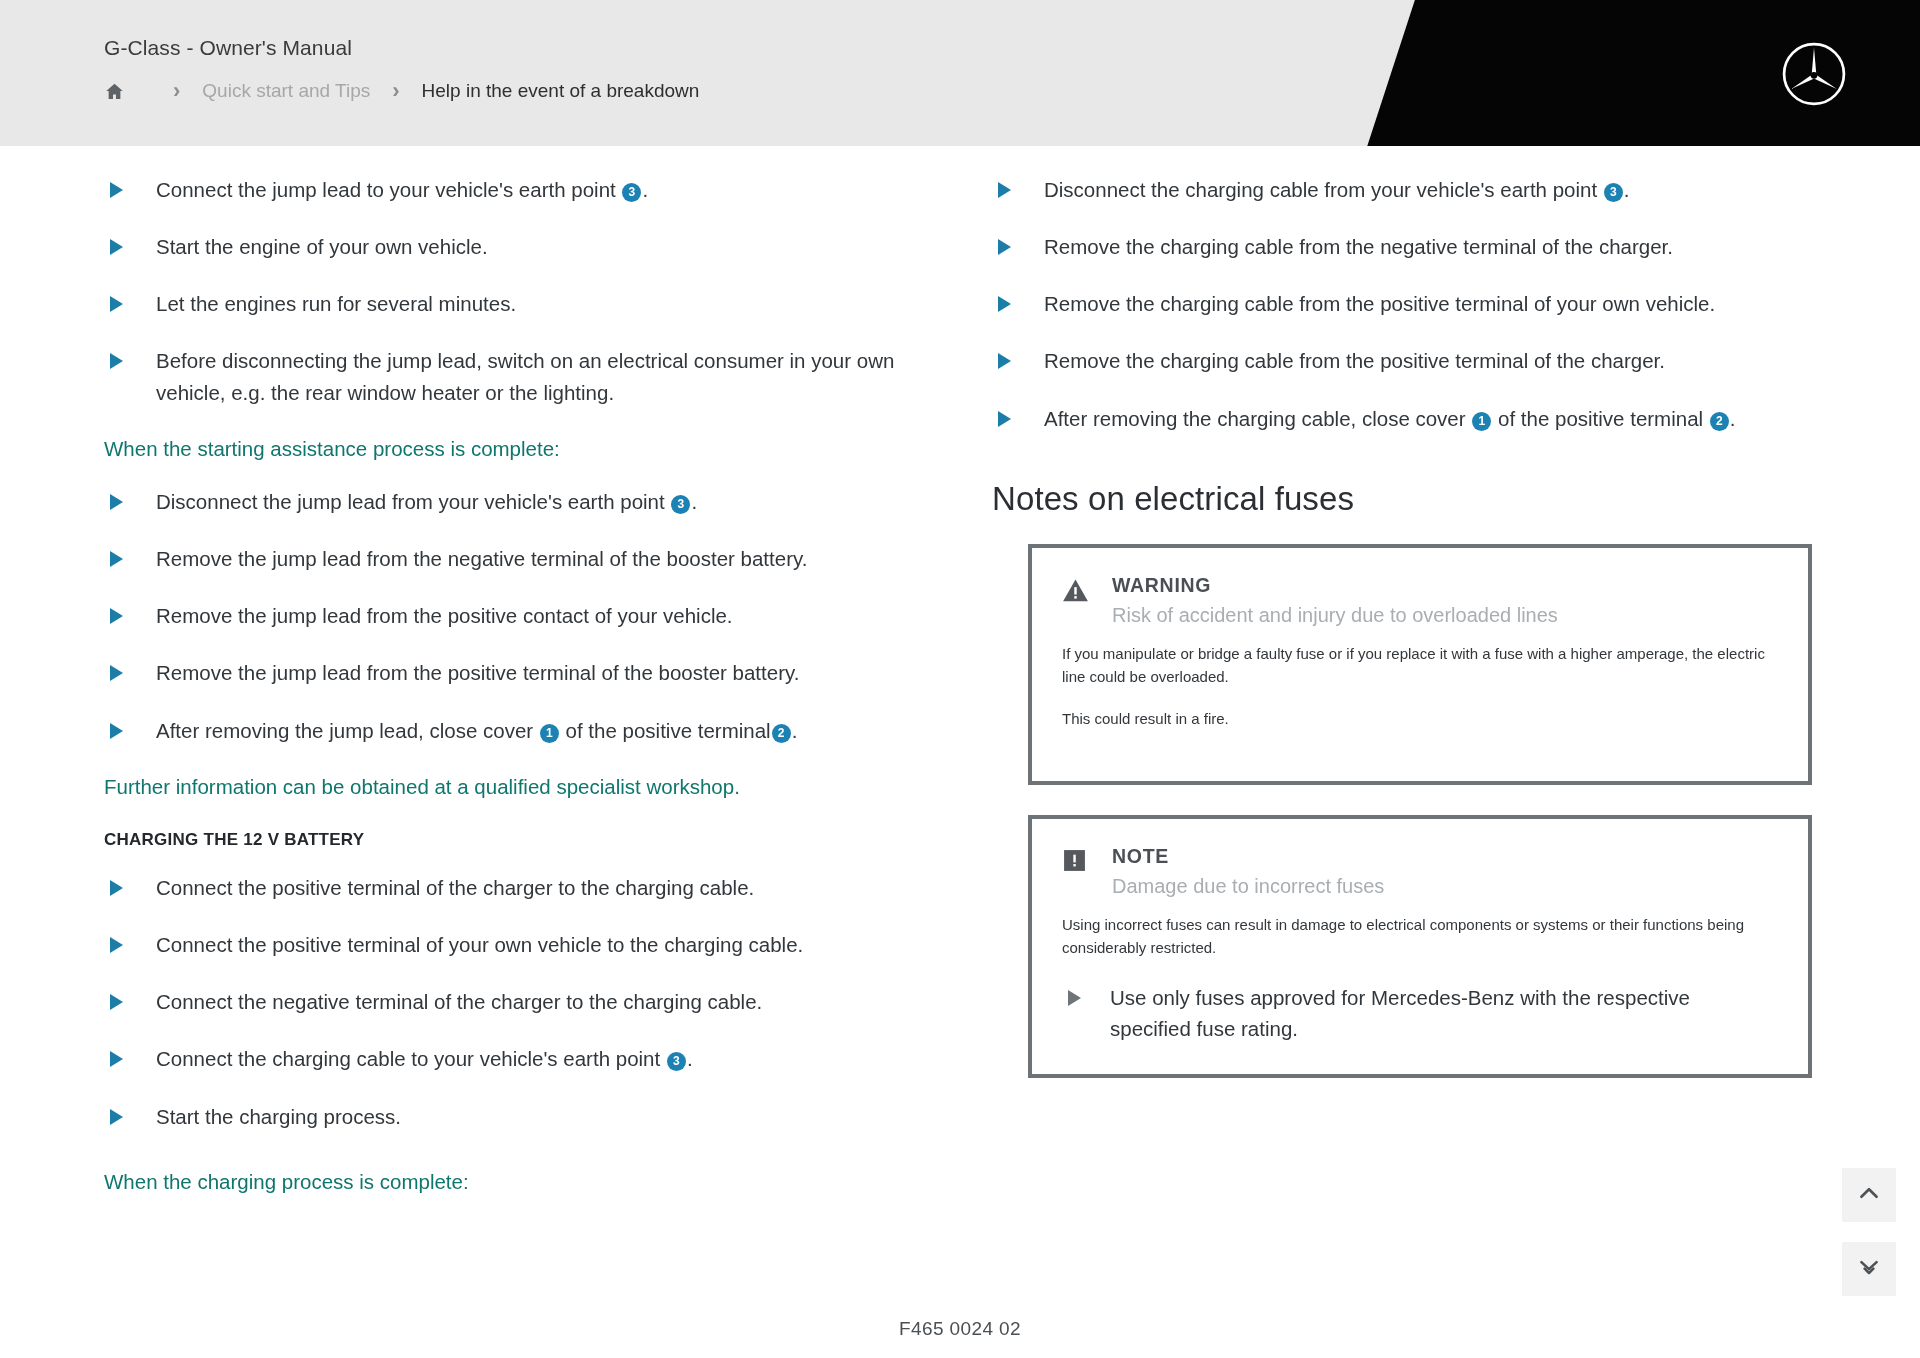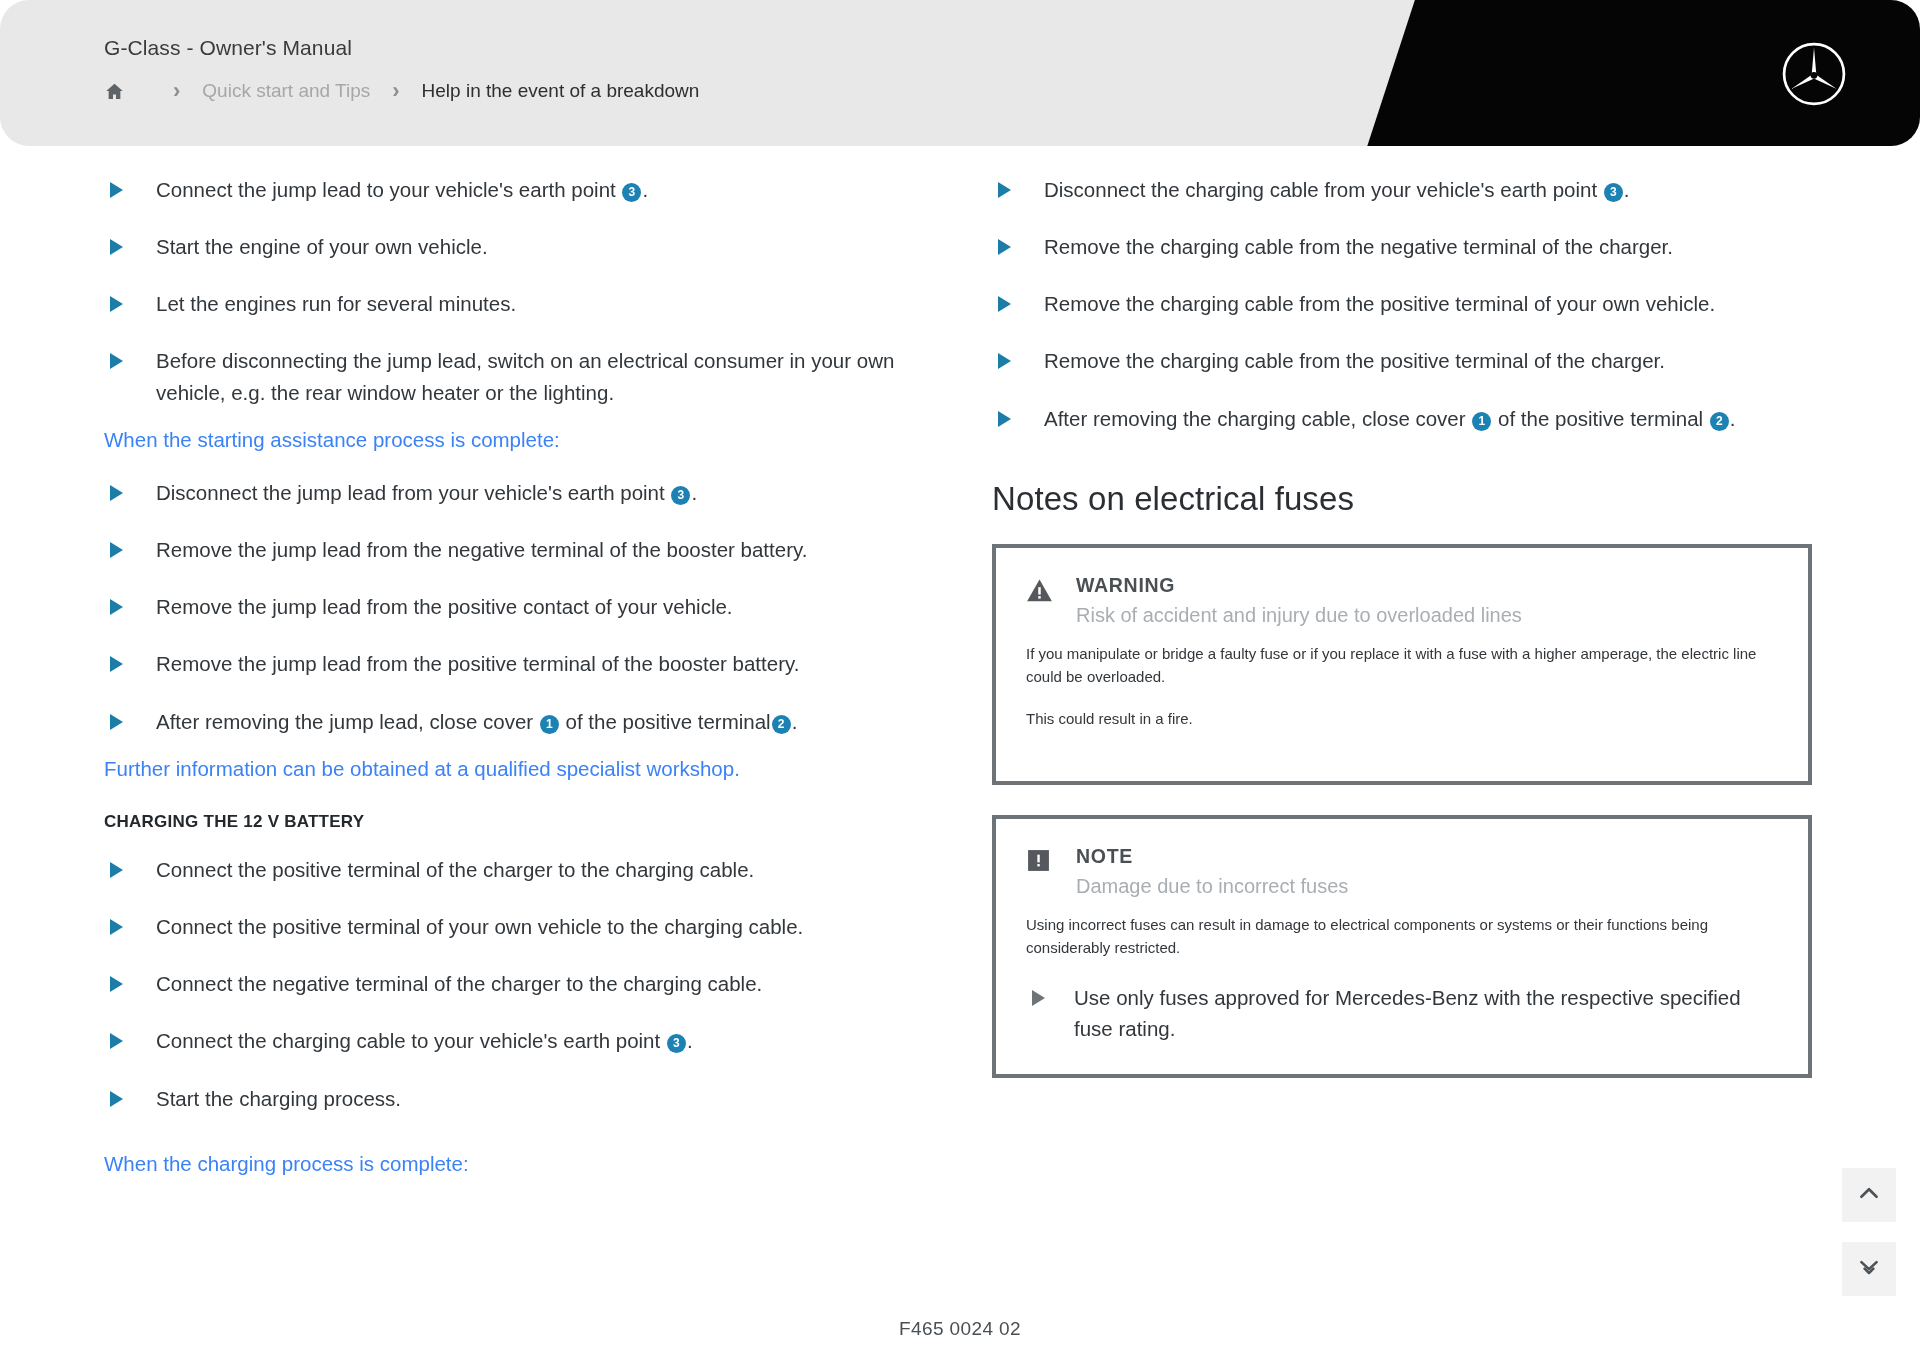--- a/index.html
+++ b/index.html
@@ -10,21 +10,20 @@
     overflow: hidden;
   }
 
   
   .header {
     position: relative;
     width: 1920px;
     height: 146px;
     background: #e8e8e8;
     overflow: hidden;
-    border-radius: 29px;
   }
   .header-black {
     position: absolute;
     top: 0; right: 0;
     width: 560px; height: 146px;
     background: #050505;
     clip-path: polygon(9.8% 0%, 100% 0%, 100% 100%, 1.3% 100%);
   }
   .brand-star {
     position: absolute;
@@ -73,22 +72,22 @@
     display: flex;
     gap: 68px;
     padding: 0 104px;
   }
   .col { width: 820px; }
 
   
   .para {
     font-size: 20.5px;
     line-height: 1.52;
-    color: #3b82f6;
-    margin: 16px 0 22px 0;
+    color: #0f766e;
+    margin: 25px 0 22px 0;
   }
   .subhead {
     font-size: 17px;
     font-weight: bold;
     color: #23282d;
     letter-spacing: 0.25px;
     margin: 28px 0 4px 0;
   }
   .h2 {
     font-size: 33px;
@@ -133,20 +132,21 @@
     vertical-align: 1px;
     margin: 0 1px;
   }
 
   
   .abox {
     border: 4px solid #6d7377;
     padding: 26px 41px 30px 30px;
     margin-bottom: 30px;
     background: #fff;
+    margin-left: 36px;
   }
   .abox-head {
     display: flex;
     align-items: flex-start;
     gap: 22px;
     margin-bottom: 14px;
   }
   .abox-icon { width: 28px; flex: 0 0 28px; padding-top: 3px; }
   .abox-title {
     font-size: 19.5px;

